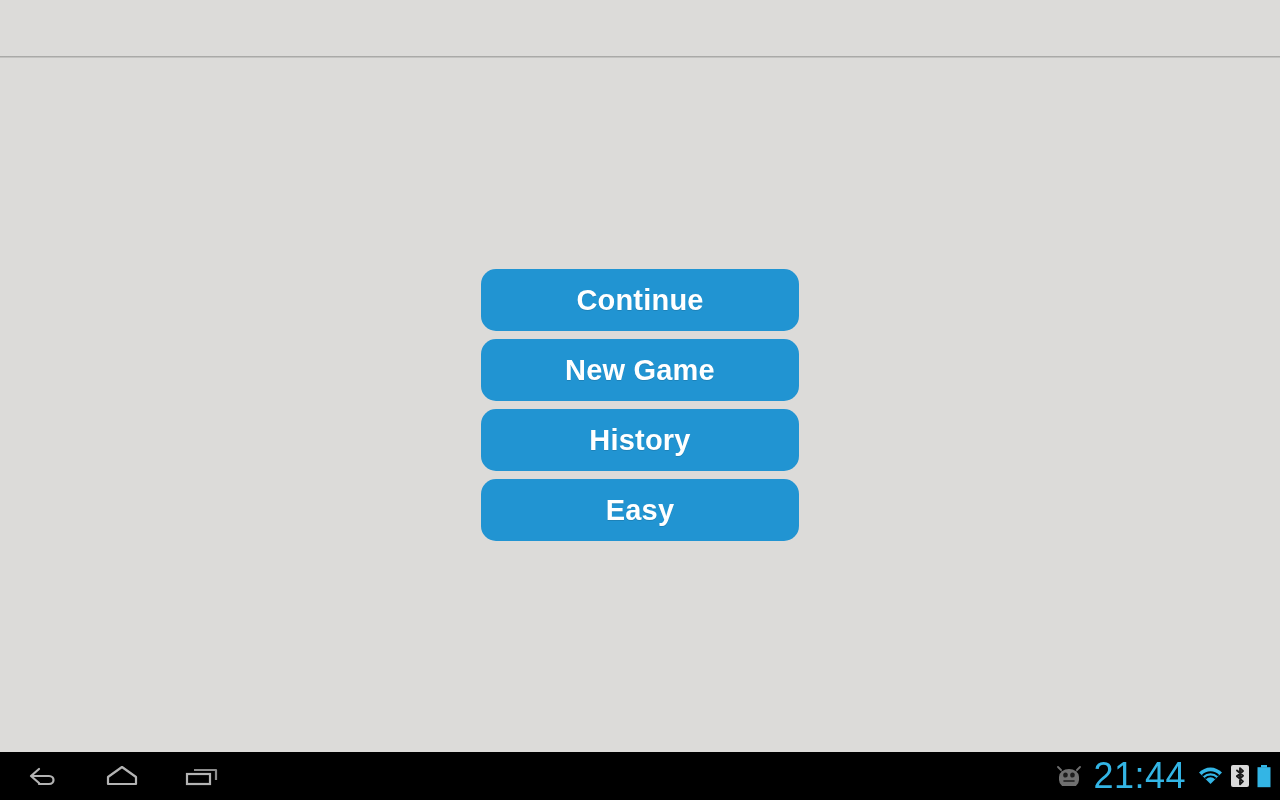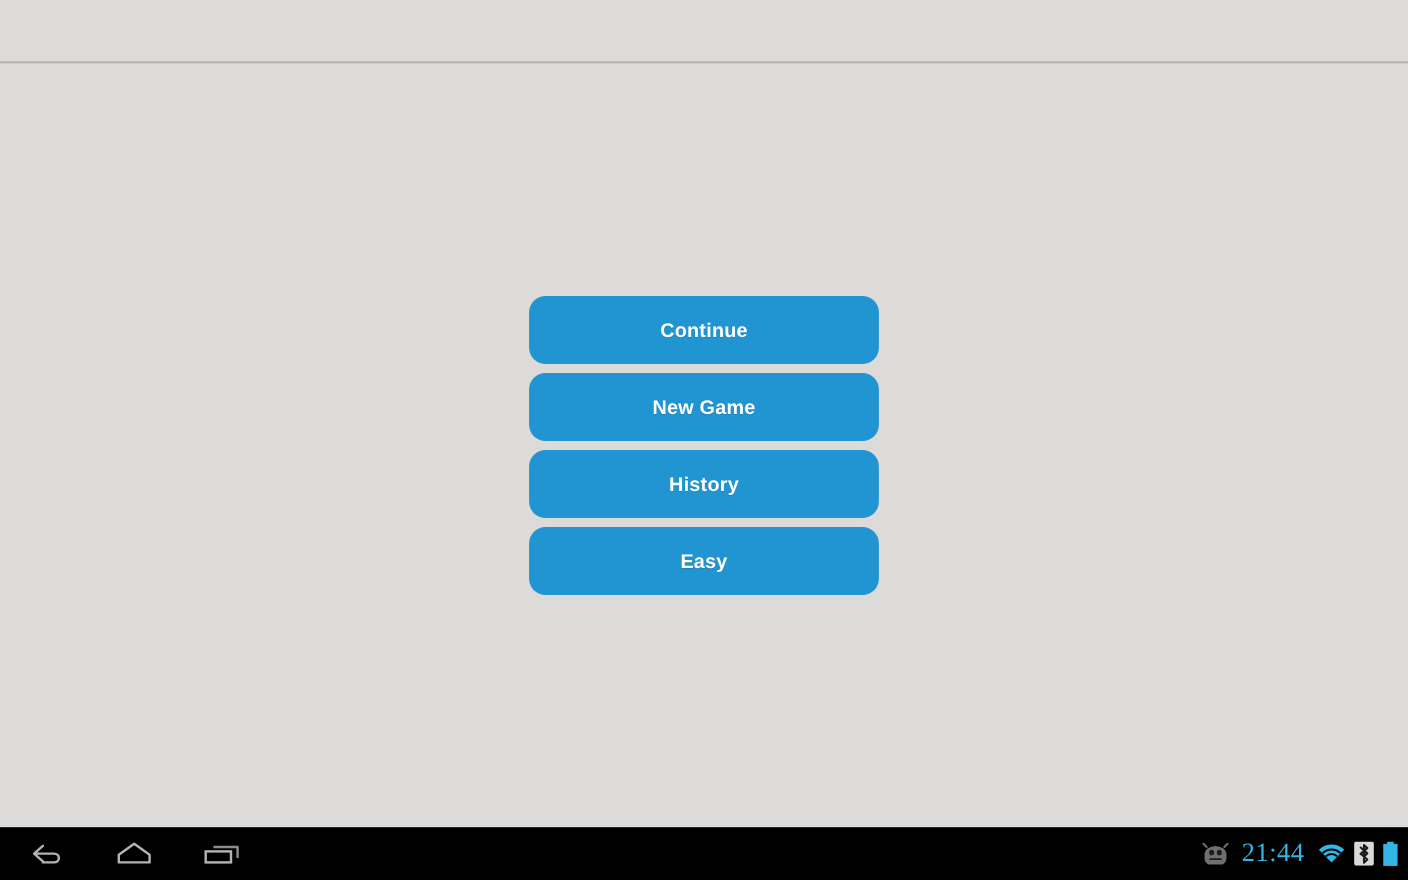--- a/index.html
+++ b/index.html
@@ -97,21 +97,21 @@
     gap: 8px;
   }
 
   .menu-button {
     height: 62px;
     border: none;
     border-radius: 15px;
     background: #2194d2;
     color: #ffffff;
     font-family: "Liberation Sans", sans-serif;
-    font-size: 18px;
+    font-size: 29px;
     font-weight: bold;
     letter-spacing: 0.2px;
     display: flex;
     align-items: center;
     justify-content: center;
     cursor: pointer;
     padding: 0;
     box-sizing: border-box;
     text-shadow: 0 1px 0 rgba(0,0,0,0.12);
   }
@@ -144,22 +144,22 @@
     position: absolute;
     right: 8px;
     top: 0;
     height: 48px;
     display: flex;
     align-items: center;
     gap: 7px;
   }
   #status-clock {
     color: #33b5e5;
-    font-size: 24px;
-    font-family: Liberation Serif, serif;
+    font-size: 36px;
+    font-family: Liberation Sans, sans-serif;
     font-weight: normal;
     letter-spacing: 0.5px;
     line-height: 1;
     padding: 0 4px;
   }
   .status-icon { display: block; }
 </style>
 </head>
 <body>
 

